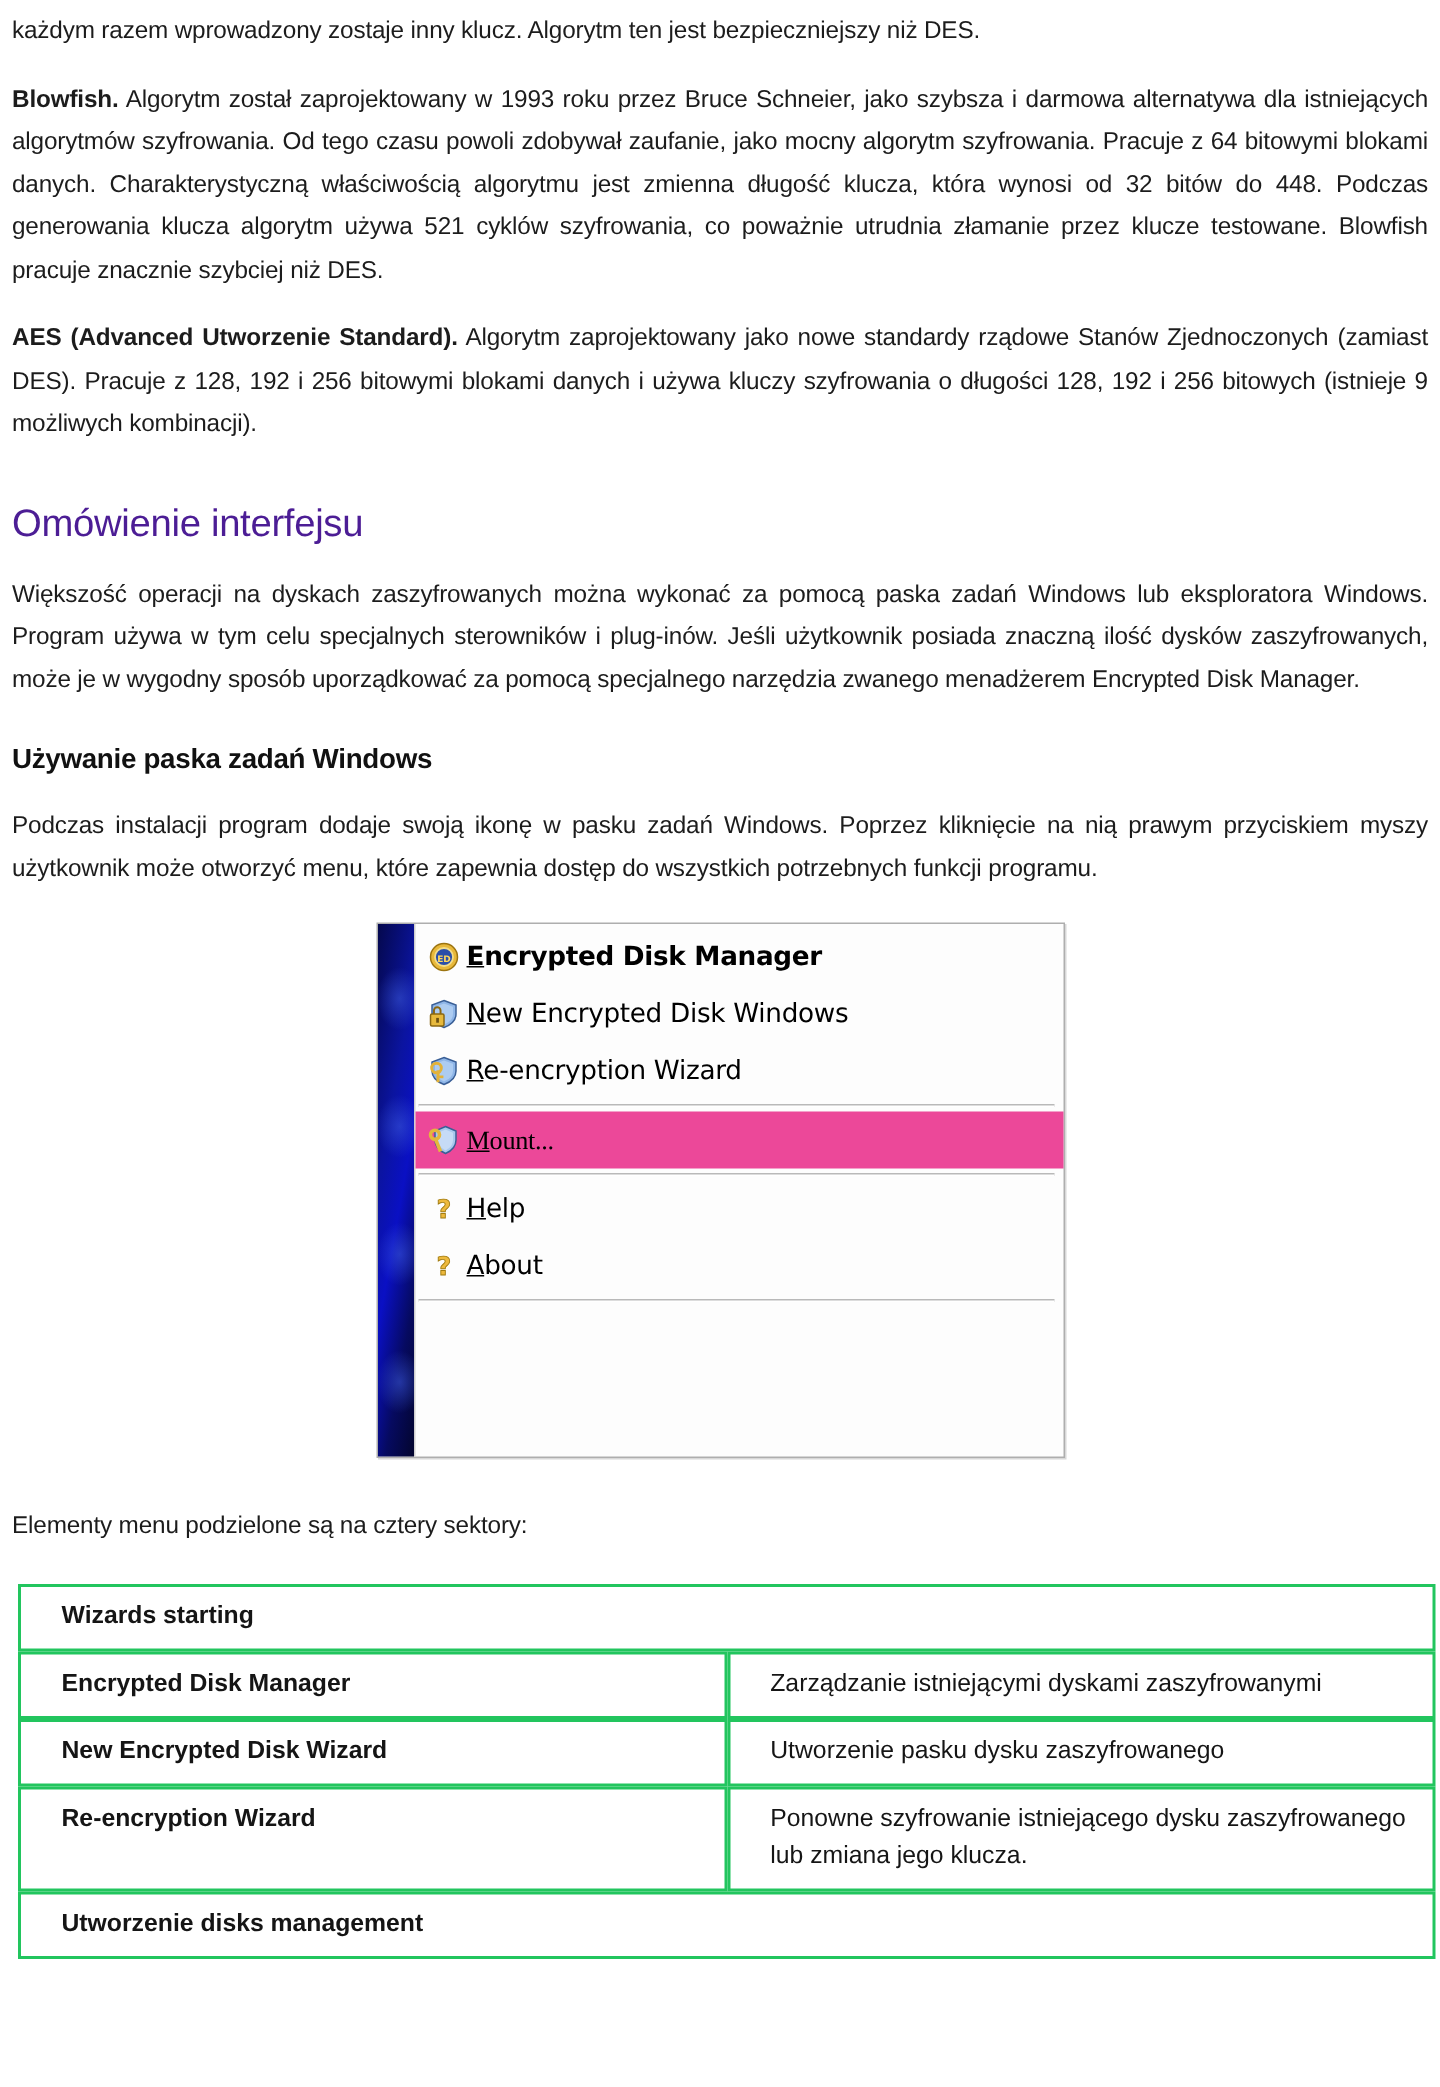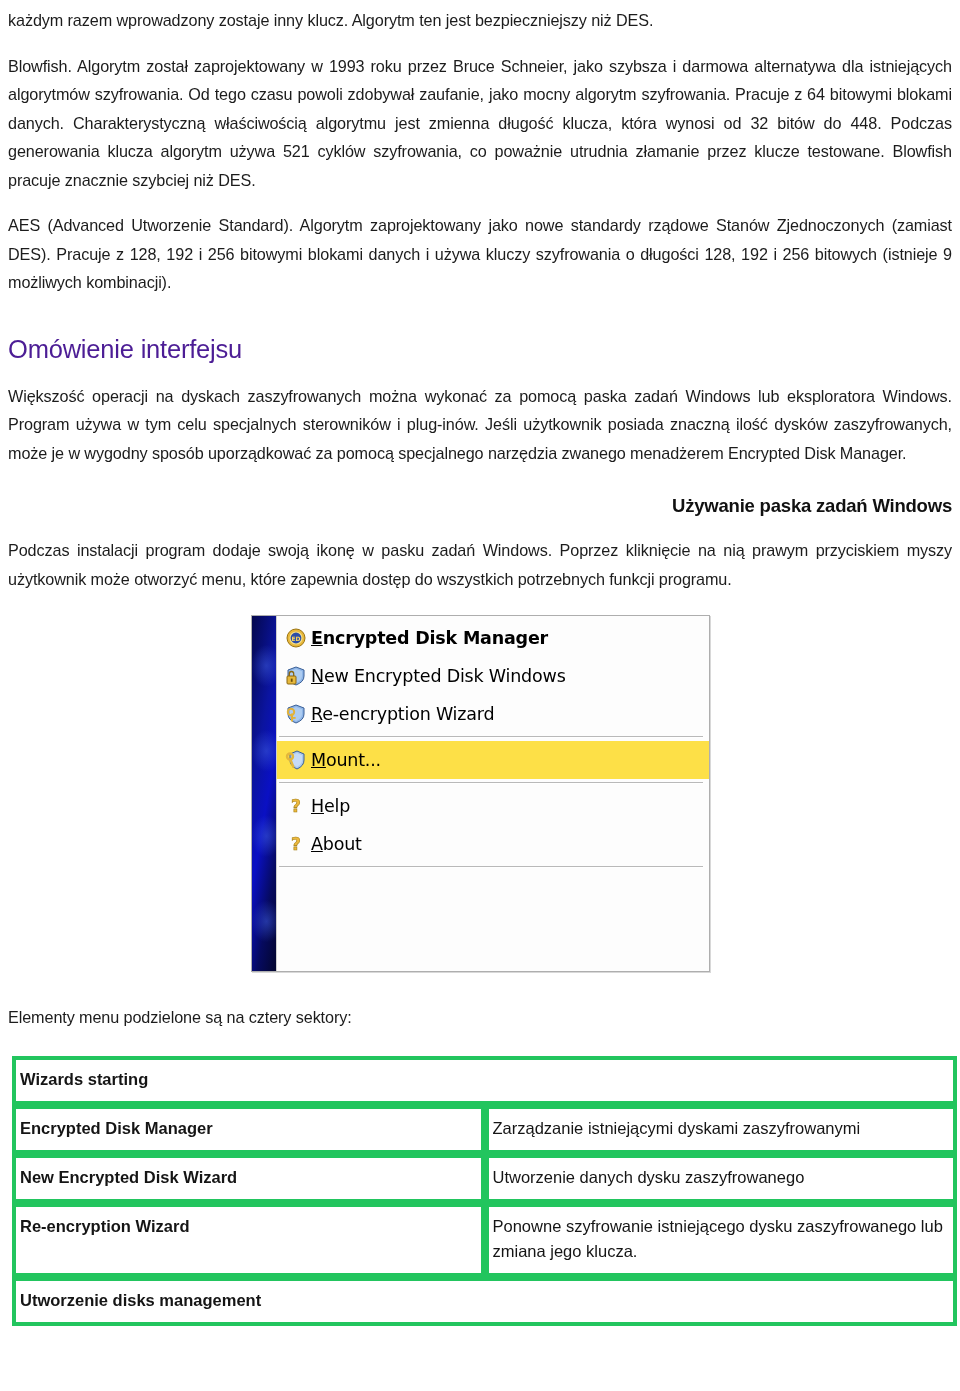--- a/index.html
+++ b/index.html
@@ -35,39 +35,38 @@
     text-align: justify;
     text-justify: inter-word;
     color: #1c1c1c;
     letter-spacing: -0.1px;
   }
 
   .spacer-sm { height: 17px; }
   .spacer-md { height: 26px; }
   .spacer-lg { height: 36px; }
 
-  b, strong { font-weight: normal; }
+  b, strong { font-weight: bold; }
 
   h2.section-title {
     margin: 0;
     font-size: 25.5px;
     line-height: 32px;
     font-weight: normal;
     color: #4c1d95;
     letter-spacing: -0.2px;
   }
 
   h3.sub-title {
     margin: 0;
     font-size: 18.5px;
     line-height: 26px;
     font-weight: bold;
     color: #111;
     letter-spacing: -0.2px;
-    text-align: right;
   }
 
   
   .menu-figure {
     position: relative;
     margin: 0 auto;
     width: 466px;
     height: 362px;
   }
 
@@ -106,21 +105,22 @@
 
   .ctx-item {
     height: 38px;
     display: flex;
     align-items: center;
     padding-left: 4px;
     position: relative;
     box-sizing: border-box;
   }
   .ctx-item.selected {
-    background: #fde047;
+    background: #ec4899;
+    font-family: Liberation Serif, serif;
   }
   .ctx-item .ico {
     width: 30px;
     flex: 0 0 30px;
     height: 28px;
     display: flex;
     align-items: center;
     justify-content: center;
   }
   .ctx-item .lbl {
@@ -157,22 +157,22 @@
   table.sector-table {
     border-collapse: separate;
     border-spacing: 0;
     width: 945px;
     margin: 0 0 0 4px;
     table-layout: fixed;
     font-size: 16.5px;
     color: #151515;
   }
   table.sector-table td {
-    border: 4px solid #22c55e;
-    padding: 7px 9px 9px 4px;
+    border: 2px solid #22c55e;
+    padding: 7px 9px 9px 27px;
     vertical-align: top;
     line-height: 25px;
   }
   td.col-a { width: 476px; font-weight: bold; }
   td.col-b { width: 467px; font-weight: normal; }
   td.full { font-weight: bold; }
 </style>
 </head>
 <body>
 
@@ -301,21 +301,21 @@
       <tbody>
         <tr>
           <td class="full" colspan="2">Wizards starting</td>
         </tr>
         <tr>
           <td class="col-a">Encrypted Disk Manager</td>
           <td class="col-b">Zarządzanie istniejącymi dyskami zaszyfrowanymi</td>
         </tr>
         <tr>
           <td class="col-a">New Encrypted Disk Wizard</td>
-          <td class="col-b">Utworzenie danych dysku zaszyfrowanego</td>
+          <td class="col-b">Utworzenie pasku dysku zaszyfrowanego</td>
         </tr>
         <tr>
           <td class="col-a">Re-encryption Wizard</td>
           <td class="col-b">Ponowne szyfrowanie istniejącego dysku zaszyfrowanego lub zmiana jego klucza.</td>
         </tr>
         <tr>
           <td class="full" colspan="2">Utworzenie disks management</td>
         </tr>
       </tbody>
     </table>

